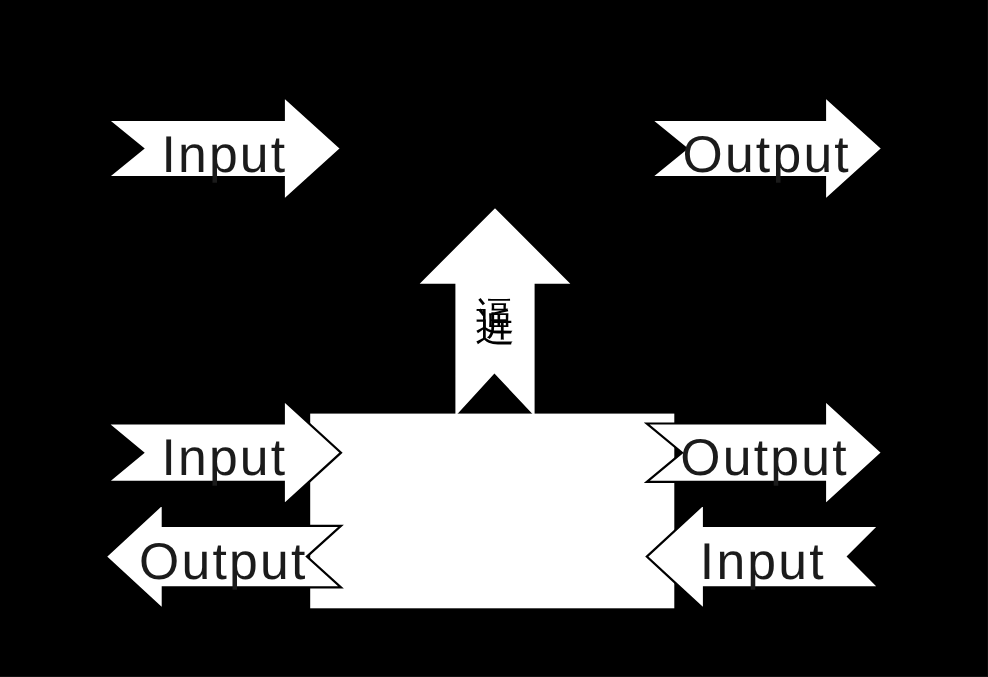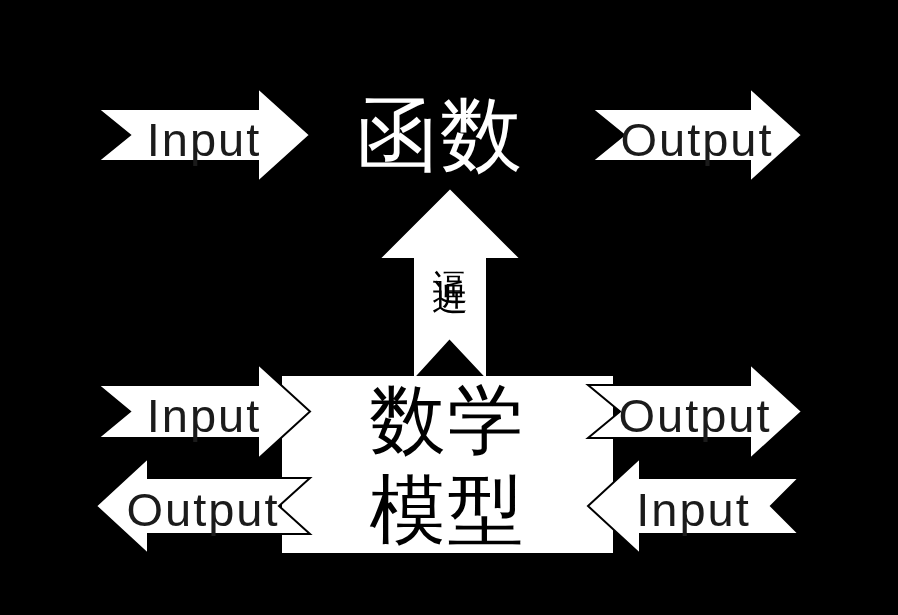--- a/index.html
+++ b/index.html
@@ -57,26 +57,23 @@
 
     <polygon class="shape" points="98,385 258,385 258,364 310,411.5 258,459 258,438 98,438 130,411.5"></polygon>
 
     <polygon class="shape" points="588,385 750,385 750,364 802,411.5 750,459 750,438 588,438 620,411.5"></polygon>
 
     <polygon class="shape" points="96,506 148,458 148,478 310,478 279,506 310,534 148,534 148,554"></polygon>
 
     <polygon class="shape" points="588,506 640,458 640,478 799,478 771,506 799,534 640,534 640,554"></polygon>
   </svg>
 
-  <div class="title" style="left:330px;top:90px;width:220px;height:92px;">函数</div>
 
   <div class="approx">逼近</div>
 
-  <div class="model-text">数学
-模型</div>
 
   <div class="label" style="left:98px;top:114px;width:212px;height:50px;">Input</div>
 
   <div class="label" style="left:592px;top:114px;width:210px;height:50px;">Output</div>
 
   <div class="label" style="left:98px;top:390px;width:212px;height:50px;">Input</div>
 
   <div class="label" style="left:588px;top:390px;width:214px;height:50px;">Output</div>
 
   <div class="label" style="left:96px;top:484px;width:214px;height:50px;">Output</div>

